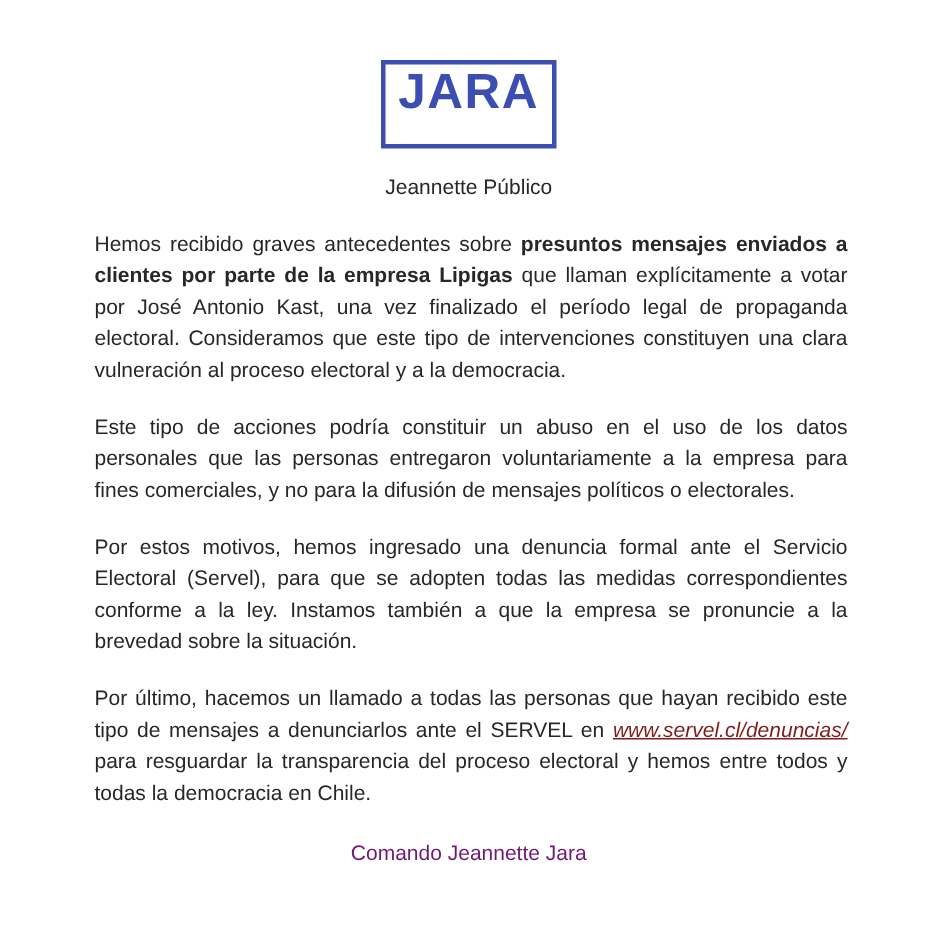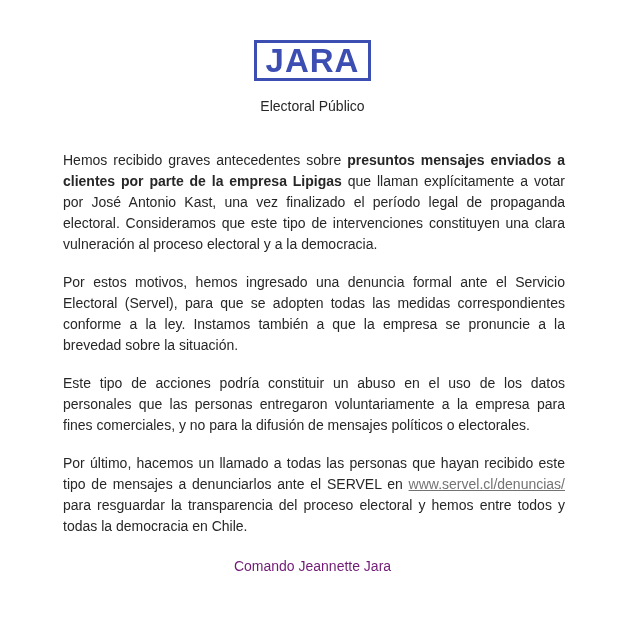--- a/index.html
+++ b/index.html
@@ -14,21 +14,21 @@
   .page {
     width: 625px;
     height: 630px;
     background: #ffffff;
     position: relative;
   }
   .logo-box {
     width: fit-content;
     margin: 40px auto 0 auto;
     border: 3px solid #3d4eb3;
-    padding: 1px 9px 1px 9px;
+    padding: 1px 9px 19px 9px;
     line-height: 1;
   }
   .logo-text {
     font-size: 33px;
     font-weight: bold;
     letter-spacing: 1px;
     color: #3d4eb3;
     font-family: "Liberation Sans", sans-serif;
   }
   .doc-title {
@@ -37,54 +37,55 @@
     margin-top: 17px;
     color: #272727;
   }
   .content {
     padding: 20px 60px 0 63px;
   }
   .content p {
     font-size: 14px;
     line-height: 21px;
     text-align: justify;
-    margin: 16px 0 17px 0;
+    margin: 0 0 17px 0;
     color: #272727;
   }
   .bold { font-weight: bold; }
   a.doc-link {
-    color: #737373;
+    color: #7f1d1d;
     text-decoration: underline;
     cursor: pointer;
+    font-style: italic;
   }
   .signature {
     text-align: center;
     font-size: 14px;
     margin-top: 21px;
     color: #701a75;
   }
 </style>
 </head>
 <body>
 
 <div class="page">
 
   <div class="logo-box">
     <span class="logo-text">JARA</span>
   </div>
 
-  <div class="doc-title">Electoral Público</div>
+  <div class="doc-title">Jeannette Público</div>
 
   <div class="content">
 
     <p><span>Hemos recibido graves antecedentes sobre </span><span class="bold">presuntos mensajes enviados a clientes por parte de la empresa Lipigas</span><span> que llaman explícitamente a votar por José Antonio Kast, una vez finalizado el período legal de propaganda electoral. Consideramos que este tipo de intervenciones constituyen una clara vulneración al proceso electoral y a la democracia.</span></p>
 
+    <p><span>Este tipo de acciones podría constituir un abuso en el uso de los datos personales que las personas entregaron voluntariamente a la empresa para fines comerciales, y no para la difusión de mensajes políticos o electorales.</span></p>
+
     <p><span>Por estos motivos, hemos ingresado una denuncia formal ante el Servicio Electoral (Servel), para que se adopten todas las medidas correspondientes conforme a la ley. Instamos también a que la empresa se pronuncie a la brevedad sobre la situación.</span></p>
-
-    <p><span>Este tipo de acciones podría constituir un abuso en el uso de los datos personales que las personas entregaron voluntariamente a la empresa para fines comerciales, y no para la difusión de mensajes políticos o electorales.</span></p>
 
     <p><span>Por último, hacemos un llamado a todas las personas que hayan recibido este tipo de mensajes a denunciarlos ante el SERVEL en </span><a class="doc-link" href="www.servel.cl/denuncias/">www.servel.cl/denuncias/</a><span> para resguardar la transparencia del proceso electoral y hemos entre todos y todas la democracia en Chile.</span></p>
 
   </div>
 
   <div class="signature">Comando Jeannette Jara</div>
 
 </div>
 
 </body></html>

